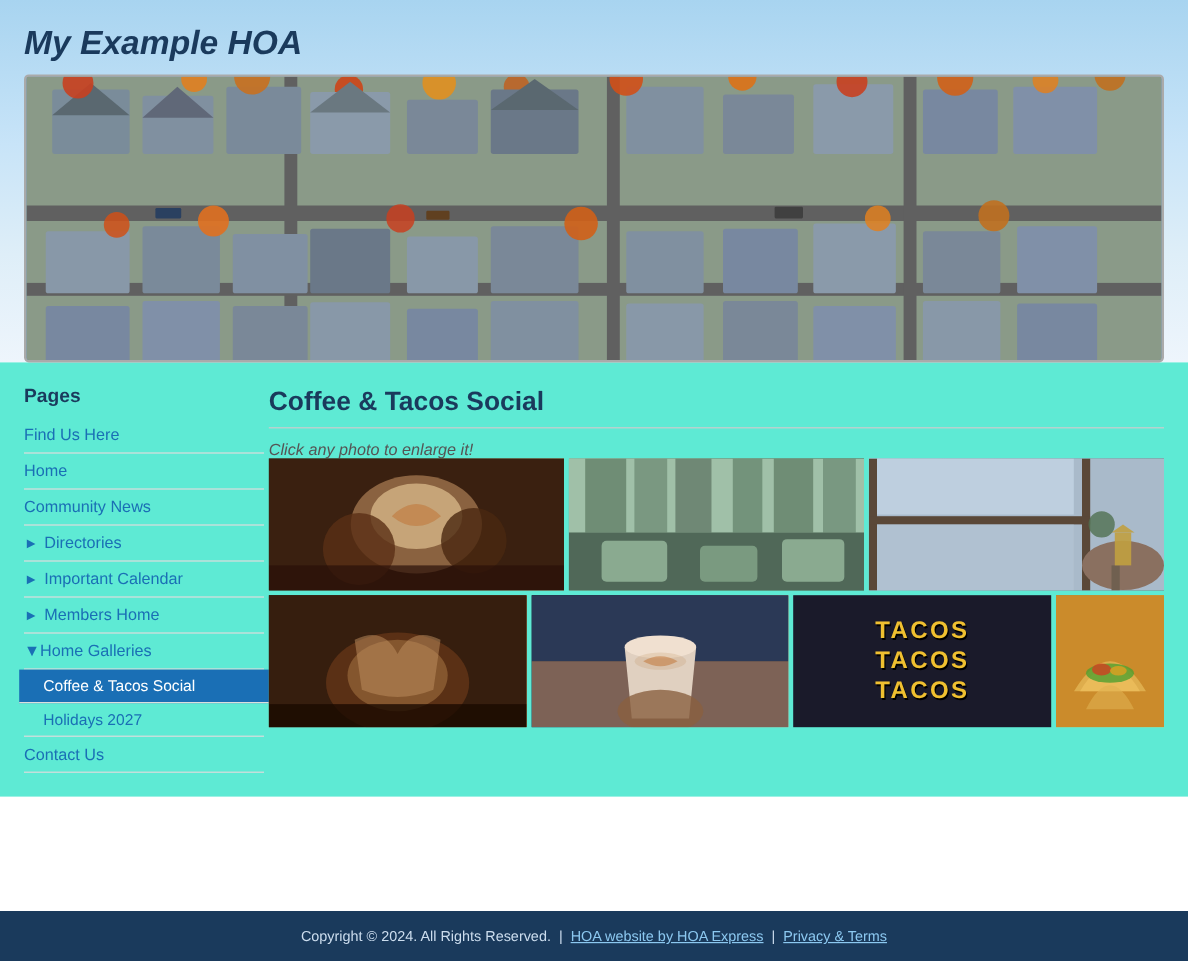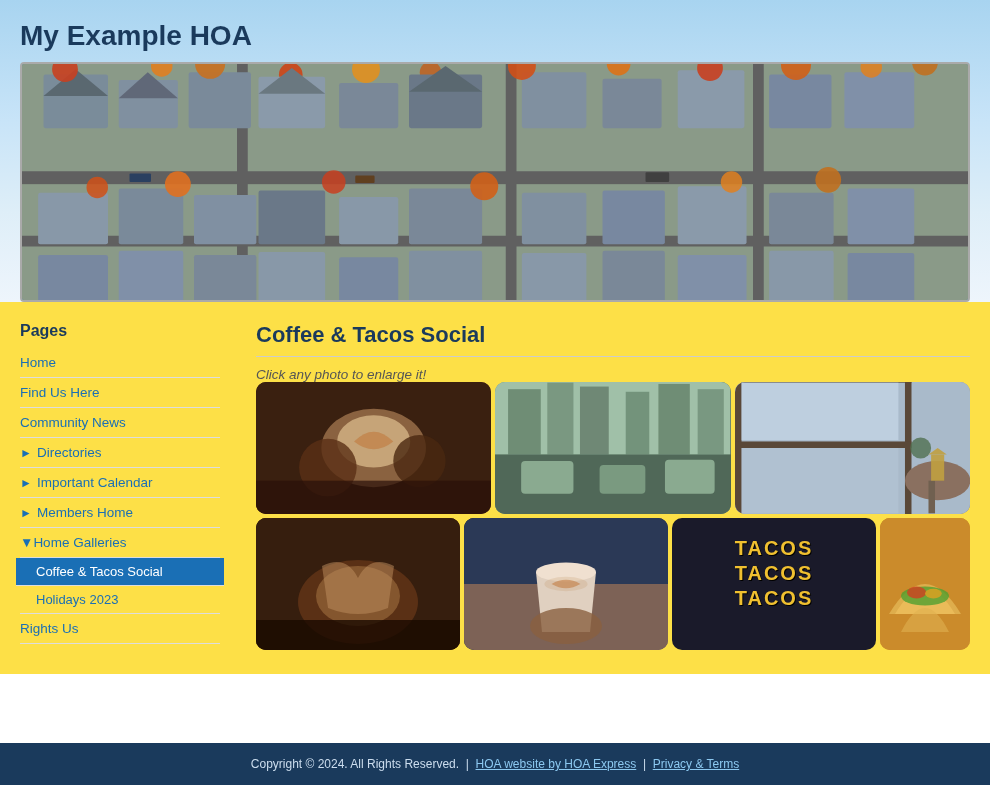--- a/index.html
+++ b/index.html
@@ -8,42 +8,43 @@
     
     #site-header {
       background: linear-gradient(180deg, #a8d4f0 0%, #c8e4f8 40%, #deeef8 70%, #eef5fc 100%);
       padding: 10px 0 0 0;
     }
     #site-title {
       font-size: 28px;
       font-weight: bold;
       color: #1a3a5c;
       padding: 10px 20px 10px 20px;
+      font-style: italic;
     }
     #hero-image-container {
       margin: 0 20px 0 20px;
       border: 2px solid #aaa;
       border-radius: 4px;
       overflow: hidden;
       height: 240px;
       background: #8baab8;
       position: relative;
     }
     
     #hero-canvas {
       width: 100%;
       height: 100%;
     }
 
     
     #main-layout {
       display: flex;
       padding: 20px;
-      gap: 36px;
-      background: #fde047;
+      gap: 4px;
+      background: #5eead4;
       max-width: 990px;
     }
 
     
     #sidebar {
       width: 200px;
       flex-shrink: 0;
     }
     #sidebar-pages-title {
       font-size: 16px;
@@ -119,40 +120,40 @@
       font-size: 13.5px;
     }
     .gallery-row {
       display: flex;
       gap: 4px;
       margin-bottom: 4px;
     }
     .photo-thumb {
       cursor: pointer;
       overflow: hidden;
-      border-radius: 10px;
+      border-radius: 0;
       flex: 1;
-      height: 132px;
+      height: 110px;
       background: #888;
       position: relative;
     }
     .photo-thumb svg, .photo-thumb canvas {
       width: 100%;
       height: 100%;
     }
 
     
     #site-footer {
       background: #1a3a5c;
       color: #cde;
       text-align: center;
       padding: 14px;
       font-size: 12px;
       position: fixed;
-      bottom: 16px;
+      bottom: 0;
       width: 100%;
     }
     #site-footer a {
       color: #8cc8f0;
       text-decoration: underline;
     }
 
     
     .photo-latte-hands { background: linear-gradient(135deg, #3a2010 30%, #7a4020 60%, #c08050 100%); }
     .photo-cafe-interior { background: linear-gradient(135deg, #a0b8a0 0%, #607860 40%, #304030 100%); }
@@ -265,22 +266,22 @@
       <rect x="580" y="111" width="22" height="9" fill="#404040" rx="1"></rect>
     </svg>
   </div>
 </div>
 
 <div id="main-layout">
 
   <div id="sidebar">
     <div id="sidebar-pages-title">Pages</div>
 
+    <a class="nav-item">Find Us Here</a>
     <a class="nav-item">Home</a>
-    <a class="nav-item">Find Us Here</a>
     <a class="nav-item">Community News</a>
 
     <div class="nav-item-expandable">
       <span class="chevron">►</span>
       <span>Directories</span>
     </div>
     <div class="nav-item-expandable">
       <span class="chevron">►</span>
       <span>Important Calendar</span>
     </div>
@@ -289,23 +290,23 @@
       <span>Members Home</span>
     </div>
 
 
     <div class="nav-item-section-header">
       <span class="chevron">▼</span>
       <span>Home Galleries</span>
     </div>
 
     <a class="nav-sub-item active">Coffee &amp; Tacos Social</a>
-    <a class="nav-sub-item">Holidays 2023</a>
-
-    <a class="nav-item">Rights Us</a>
+    <a class="nav-sub-item">Holidays 2027</a>
+
+    <a class="nav-item">Contact Us</a>
   </div>
 
   <div id="content-area">
     <div id="content-title">Coffee &amp; Tacos Social</div>
     <div id="gallery-instruction">Click any photo to enlarge it!</div>
 
     <div class="gallery-row">
       <div class="photo-thumb photo-latte-hands">
         <svg viewBox="0 0 180 110" xmlns="http://www.w3.org/2000/svg" preserveAspectRatio="xMidYMid slice">
           <rect width="180" height="110" fill="#3a2010"></rect>

